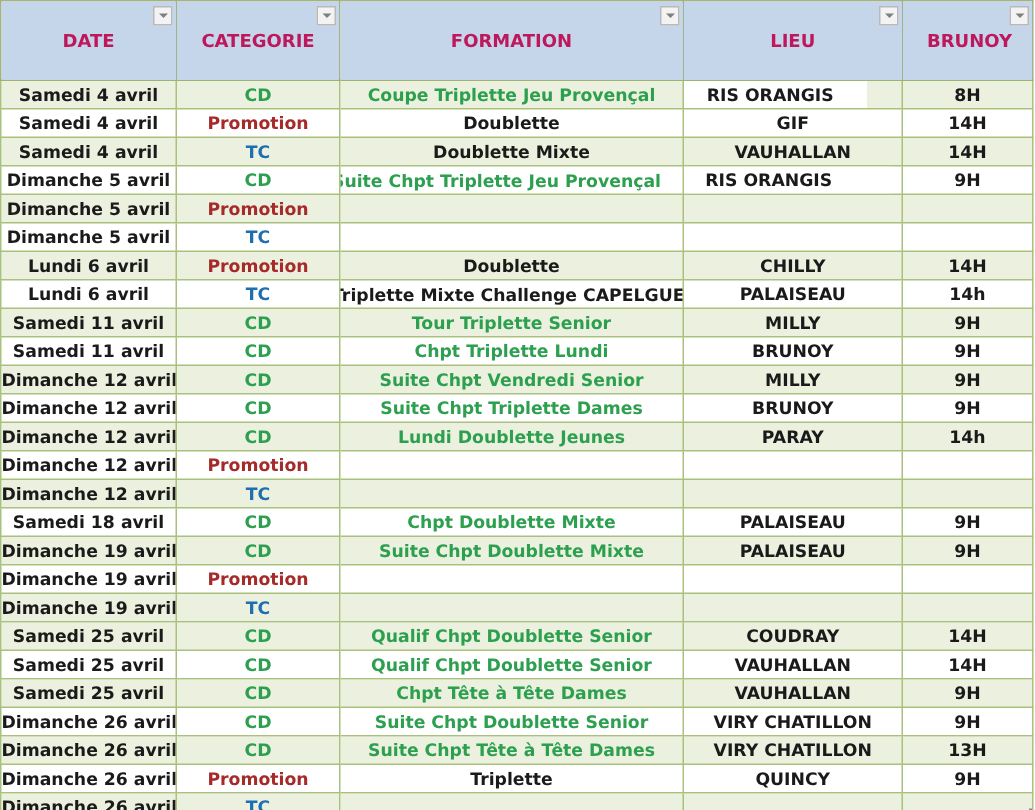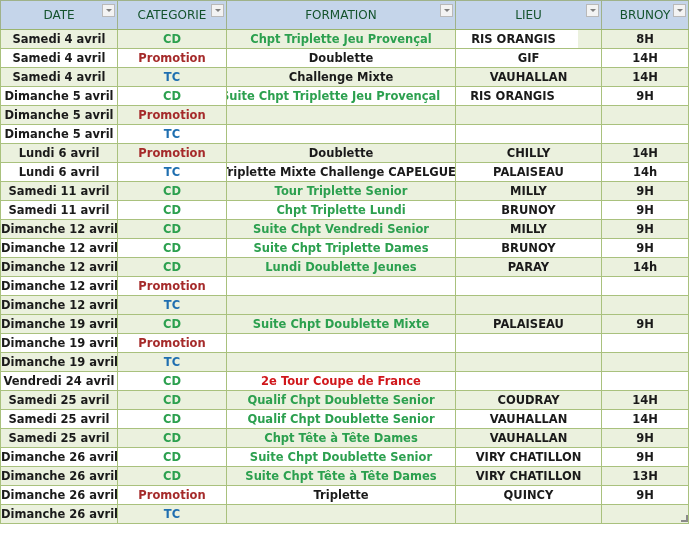--- a/index.html
+++ b/index.html
@@ -5,22 +5,22 @@
   html, body { margin: 0; padding: 0; background: #ffffff; }
   body { width: 690px; height: 540px; overflow: hidden; font-family: "DejaVu Sans", sans-serif; }
   .sheet { position: absolute; left: 0; top: 0; width: 690px; }
   table { border-collapse: collapse; table-layout: fixed; width: 688px; }
   col.c-date { width: 117px; }
   col.c-cat { width: 109px; }
   col.c-form { width: 229px; }
   col.c-lieu { width: 146px; }
   col.c-hor { width: 87px; }
   th {
-    height: 20px; padding: 4px; background: #c5d5ea; color: #14532d;
-    font-size: 12px; font-weight: normal; border: 1px solid #9fb28a;
+    height: 20px; padding: 16px; background: #c5d5ea; color: #be185d;
+    font-size: 12px; font-weight: bold; border: 1px solid #9fb28a;
     border-bottom: 1px solid #9bb56f; position: relative; text-align: center;
   }
   th .hlabel { display: inline-block; }
   th .dd {
     position: absolute; right: 2px; top: 3px; width: 13px; height: 13px;
     background: #f3f3f3; border: 1px solid #b9b9b9; box-sizing: border-box;
   }
   th .dd::after {
     content: ""; position: absolute; left: 3px; top: 4px;
     border-left: 3px solid transparent; border-right: 3px solid transparent;
@@ -63,35 +63,35 @@
         <th><span class="hlabel">CATEGORIE</span><span class="dd"></span></th>
         <th><span class="hlabel">FORMATION</span><span class="dd"></span></th>
         <th><span class="hlabel">LIEU</span><span class="dd"></span></th>
         <th><span class="hlabel">BRUNOY</span><span class="dd"></span></th>
       </tr>
     </thead>
     <tbody id="tbody">
         <tr class="odd">
           <td class="date"><span>Samedi 4 avril</span></td>
           <td class="cat-CD"><span>CD</span></td>
-          <td class="form-green"><span>Chpt Triplette Jeu Provençal</span></td>
+          <td class="form-green"><span>Coupe Triplette Jeu Provençal</span></td>
           <td><span class="lieu-box">RIS ORANGIS</span></td>
           <td><span>8H</span></td>
         </tr>
         <tr class="even">
           <td class="date"><span>Samedi 4 avril</span></td>
           <td class="cat-Promotion"><span>Promotion</span></td>
           <td class="form-black"><span>Doublette</span></td>
           <td><span>GIF</span></td>
           <td><span>14H</span></td>
         </tr>
         <tr class="odd">
           <td class="date"><span>Samedi 4 avril</span></td>
           <td class="cat-TC"><span>TC</span></td>
-          <td class="form-black"><span>Challenge Mixte</span></td>
+          <td class="form-black"><span>Doublette Mixte</span></td>
           <td><span>VAUHALLAN</span></td>
           <td><span>14H</span></td>
         </tr>
         <tr class="even">
           <td class="date"><span>Dimanche 5 avril</span></td>
           <td class="cat-CD"><span>CD</span></td>
           <td class="form-green form-overflow"><span>Suite Chpt Triplette Jeu Provençal</span></td>
           <td><span class="lieu-box-2">RIS ORANGIS</span></td>
           <td><span>9H</span></td>
         </tr>
@@ -165,45 +165,45 @@
           <td><span></span></td>
           <td><span></span></td>
         </tr>
         <tr class="odd">
           <td class="date"><span>Dimanche 12 avril</span></td>
           <td class="cat-TC"><span>TC</span></td>
           <td class="form-black"><span></span></td>
           <td><span></span></td>
           <td><span></span></td>
         </tr>
+        <tr class="even">
+          <td class="date"><span>Samedi 18 avril</span></td>
+          <td class="cat-CD"><span>CD</span></td>
+          <td class="form-green"><span>Chpt Doublette Mixte</span></td>
+          <td><span>PALAISEAU</span></td>
+          <td><span>9H</span></td>
+        </tr>
         <tr class="odd">
           <td class="date"><span>Dimanche 19 avril</span></td>
           <td class="cat-CD"><span>CD</span></td>
           <td class="form-green"><span>Suite Chpt Doublette Mixte</span></td>
           <td><span>PALAISEAU</span></td>
           <td><span>9H</span></td>
         </tr>
         <tr class="even">
           <td class="date"><span>Dimanche 19 avril</span></td>
           <td class="cat-Promotion"><span>Promotion</span></td>
           <td class="form-black"><span></span></td>
           <td><span></span></td>
           <td><span></span></td>
         </tr>
         <tr class="odd">
           <td class="date"><span>Dimanche 19 avril</span></td>
           <td class="cat-TC"><span>TC</span></td>
           <td class="form-black"><span></span></td>
-          <td><span></span></td>
-          <td><span></span></td>
-        </tr>
-        <tr class="even">
-          <td class="date"><span>Vendredi 24 avril</span></td>
-          <td class="cat-CD"><span>CD</span></td>
-          <td class="form-red"><span>2e Tour Coupe de France</span></td>
           <td><span></span></td>
           <td><span></span></td>
         </tr>
         <tr class="odd">
           <td class="date"><span>Samedi 25 avril</span></td>
           <td class="cat-CD"><span>CD</span></td>
           <td class="form-green"><span>Qualif Chpt Doublette Senior</span></td>
           <td><span>COUDRAY</span></td>
           <td><span>14H</span></td>
         </tr>

